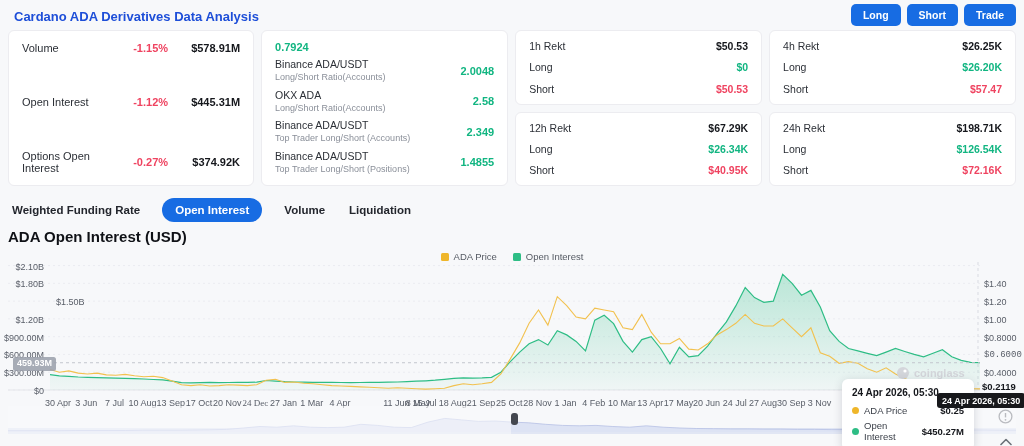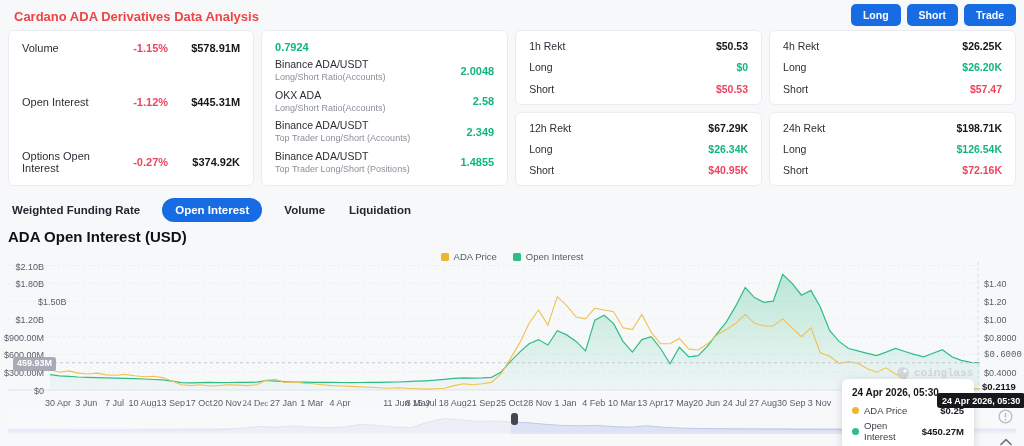--- a/index.html
+++ b/index.html
@@ -1,21 +1,21 @@
 <!DOCTYPE html>
 <html><head>
 <meta charset="utf-8">
 <style>
   * { margin:0; padding:0; box-sizing:border-box; }
   html,body { width:1024px; height:446px; overflow:hidden; }
   body { font-family:"Liberation Sans", sans-serif; background:#f7f8fa; position:relative; color:#1d2129; }
   .abs { position:absolute; }
 
   
-  #hdr-title { left:14px; top:9px; font-size:13px; font-weight:bold; color:#ef4444; }
+  #hdr-title { left:14px; top:9px; font-size:13px; font-weight:bold; color:#1d4ed8; }
   #hdr-btns { right:8px; top:4px; display:flex; gap:6px; }
   .blue-btn { background:#176ce3; color:#fff; font-size:10.5px; font-weight:bold; border:none;
               border-radius:5px; padding:5px 12px; cursor:pointer; font-family:inherit; }
 
   
   #cards { left:8px; top:30px; width:1008px; height:156px; display:flex; gap:7px; }
   .card { background:#fff; border:1px solid #ececf0; border-radius:6px; }
   #stats-card { width:247px; padding:11px 13px; display:flex; flex-direction:column; justify-content:space-between; }
   .stat-row { display:flex; align-items:center; font-size:11px; }
   .stat-label { flex:1; color:#2b2f36; font-weight:500; }
@@ -53,21 +53,21 @@
   .ytick.right { left:984px; text-align:left; }
   .xtick { position:absolute; top:398px; font-size:9px; color:#595e68; transform:translateX(-50%); white-space:nowrap; }
 
   .axis-badge { position:absolute; background:rgba(156,161,172,.88); color:#fff; font-size:9px;
                 font-weight:bold; border-radius:2.5px; padding:1.5px 4px; line-height:1.2; }
   #price-last-label { left:982px; top:381px; font-size:9.5px; font-weight:bold; color:#15171c; position:absolute; }
   #crosshair-date { left:937px; top:393px; background:#17181b; color:#fff; font-size:9px; font-weight:bold;
                     border-radius:3px; padding:2.5px 5px; position:absolute; white-space:nowrap; z-index:6; }
 
   #watermark { left:896px; top:366px; display:flex; align-items:center; gap:4px; color:#d4d6db;
-               font-size:11px; font-weight:bold;font-family:Liberation Mono, monospace; }
+               font-size:11px; font-weight:bold; }
 
   
   #tooltip { left:842px; top:379px; width:132px; background:#fff; border-radius:6px; z-index:5;
              box-shadow:0 2px 10px rgba(40,44,60,.18); padding:8px 10px; }
   #tooltip .tt-date { font-size:10px; font-weight:bold; color:#15171c; margin-bottom:7px; }
   .tt-row { display:flex; align-items:center; gap:5px; font-size:9.5px; color:#3a3f48; margin-top:4px; }
   .tt-dot { width:7px; height:7px; border-radius:50%; display:inline-block; }
   .tt-name { flex:1; }
   .tt-val { font-weight:bold; color:#15171c; }
 
@@ -229,21 +229,21 @@
       <line x1="8" x2="980" y1="144" y2="144" stroke="#e5e6ea"></line>
       <path d="M 50 128.59259259259258 L 59.4 129.8 L 68.8 130.4 L 78.2 131.0 L 87.6 131.3 L 97.0 131.6 L 106.4 131.9 L 115.8 132.1 L 125.2 132.4 L 134.5 132.7 L 143.9 133.0 L 153.3 133.5 L 162.7 133.9 L 172.1 135.1 L 181.5 136.6 L 190.9 136.8 L 200.3 136.6 L 209.7 136.4 L 219.1 136.7 L 228.5 136.5 L 237.9 136.3 L 247.3 136.4 L 256.7 136.2 L 266.1 134.5 L 275.5 135.1 L 284.8 135.7 L 294.2 136.0 L 303.6 136.2 L 313.0 136.3 L 322.4 136.4 L 331.8 136.4 L 341.2 136.5 L 350.6 136.6 L 360.0 136.5 L 369.4 136.4 L 378.8 136.3 L 388.2 136.2 L 397.6 136.0 L 407.0 135.7 L 416.4 135.2 L 425.8 134.8 L 435.2 134.2 L 444.5 133.3 L 453.9 132.4 L 463.3 131.9 L 472.7 132.1 L 482.1 131.9 L 491.5 131.3 L 500.9 126.2 L 510.3 115.6 L 519.7 106.1 L 529.1 97.8 L 538.5 93.6 L 547.9 99.0 L 557.3 84.7 L 566.7 88.9 L 576.1 95.4 L 585.5 104.9 L 594.8 74.1 L 604.2 69.3 L 613.6 77.6 L 623.0 95.4 L 632.4 106.1 L 641.8 93.6 L 651.2 90.7 L 660.6 102.5 L 670.0 117.9 L 679.4 101.3 L 688.8 110.8 L 698.2 109.6 L 707.6 100.1 L 717.0 87.7 L 726.4 75.9 L 735.8 59.9 L 745.2 41.5 L 754.5 51.6 L 763.9 56.3 L 773.3 55.1 L 782.7 28.4 L 792.1 37.3 L 801.5 49.2 L 810.9 44.4 L 820.3 61.0 L 829.7 84.7 L 839.1 95.4 L 848.5 102.5 L 857.9 104.9 L 867.3 107.3 L 876.7 109.6 L 886.1 106.1 L 895.5 102.5 L 904.8 105.5 L 914.2 108.4 L 923.6 110.8 L 933.0 107.3 L 942.4 103.7 L 951.8 110.8 L 961.2 114.4 L 970.6 116.4 L 980.0 116.7 L 980 144 L 50 144 Z" fill="url(#oig)" stroke="none"></path>
       <path d="M 50 128.59259259259258 L 59.4 129.8 L 68.8 130.4 L 78.2 131.0 L 87.6 131.3 L 97.0 131.6 L 106.4 131.9 L 115.8 132.1 L 125.2 132.4 L 134.5 132.7 L 143.9 133.0 L 153.3 133.5 L 162.7 133.9 L 172.1 135.1 L 181.5 136.6 L 190.9 136.8 L 200.3 136.6 L 209.7 136.4 L 219.1 136.7 L 228.5 136.5 L 237.9 136.3 L 247.3 136.4 L 256.7 136.2 L 266.1 134.5 L 275.5 135.1 L 284.8 135.7 L 294.2 136.0 L 303.6 136.2 L 313.0 136.3 L 322.4 136.4 L 331.8 136.4 L 341.2 136.5 L 350.6 136.6 L 360.0 136.5 L 369.4 136.4 L 378.8 136.3 L 388.2 136.2 L 397.6 136.0 L 407.0 135.7 L 416.4 135.2 L 425.8 134.8 L 435.2 134.2 L 444.5 133.3 L 453.9 132.4 L 463.3 131.9 L 472.7 132.1 L 482.1 131.9 L 491.5 131.3 L 500.9 126.2 L 510.3 115.6 L 519.7 106.1 L 529.1 97.8 L 538.5 93.6 L 547.9 99.0 L 557.3 84.7 L 566.7 88.9 L 576.1 95.4 L 585.5 104.9 L 594.8 74.1 L 604.2 69.3 L 613.6 77.6 L 623.0 95.4 L 632.4 106.1 L 641.8 93.6 L 651.2 90.7 L 660.6 102.5 L 670.0 117.9 L 679.4 101.3 L 688.8 110.8 L 698.2 109.6 L 707.6 100.1 L 717.0 87.7 L 726.4 75.9 L 735.8 59.9 L 745.2 41.5 L 754.5 51.6 L 763.9 56.3 L 773.3 55.1 L 782.7 28.4 L 792.1 37.3 L 801.5 49.2 L 810.9 44.4 L 820.3 61.0 L 829.7 84.7 L 839.1 95.4 L 848.5 102.5 L 857.9 104.9 L 867.3 107.3 L 876.7 109.6 L 886.1 106.1 L 895.5 102.5 L 904.8 105.5 L 914.2 108.4 L 923.6 110.8 L 933.0 107.3 L 942.4 103.7 L 951.8 110.8 L 961.2 114.4 L 970.6 116.4 L 980.0 116.7" fill="none" stroke="#2ebd85" stroke-width="1.2"></path>
       <path d="M 50 123.55555555555556 L 59.4 126.2 L 68.8 124.9 L 78.2 127.1 L 87.6 128.0 L 97.0 127.1 L 106.4 128.9 L 115.8 129.3 L 125.2 128.4 L 134.5 129.8 L 143.9 130.7 L 153.3 130.2 L 162.7 131.6 L 172.1 135.1 L 181.5 138.7 L 190.9 139.6 L 200.3 138.7 L 209.7 140.0 L 219.1 139.6 L 228.5 138.7 L 237.9 139.1 L 247.3 139.6 L 256.7 138.7 L 266.1 134.2 L 275.5 133.3 L 284.8 136.4 L 294.2 136.0 L 303.6 137.3 L 313.0 137.8 L 322.4 138.7 L 331.8 139.6 L 341.2 140.0 L 350.6 140.4 L 360.0 140.9 L 369.4 141.3 L 378.8 141.8 L 388.2 142.2 L 397.6 141.8 L 407.0 142.2 L 416.4 142.7 L 425.8 143.1 L 435.2 142.7 L 444.5 142.2 L 453.9 139.6 L 463.3 137.8 L 472.7 138.7 L 482.1 137.8 L 491.5 136.4 L 500.9 128.0 L 510.3 112.9 L 519.7 96.9 L 529.1 77.3 L 538.5 64.0 L 547.9 79.1 L 557.3 50.7 L 566.7 59.6 L 576.1 71.1 L 585.5 72.9 L 594.8 62.2 L 604.2 64.0 L 613.6 65.8 L 623.0 81.8 L 632.4 83.6 L 641.8 68.4 L 651.2 86.2 L 660.6 97.8 L 670.0 97.8 L 679.4 92.4 L 688.8 103.1 L 698.2 104.0 L 707.6 97.8 L 717.0 88.9 L 726.4 83.6 L 735.8 77.3 L 745.2 68.4 L 754.5 77.3 L 763.9 80.0 L 773.3 80.0 L 782.7 72.9 L 792.1 81.8 L 801.5 90.7 L 810.9 81.8 L 820.3 106.7 L 829.7 110.2 L 839.1 117.3 L 848.5 115.6 L 857.9 117.3 L 867.3 122.7 L 876.7 126.2 L 886.1 121.8 L 895.5 128.0 L 904.8 132.4 L 914.2 136.9 L 923.6 138.7 L 933.0 138.7 L 942.4 139.6 L 951.8 140.4 L 961.2 142.2 L 970.6 142.7 L 980.0 142.9" fill="none" stroke="#f2c14e" stroke-width="1.1"></path>
       <line x1="42" x2="980" y1="116.74074074074073" y2="116.74074074074073" stroke="#c3c6ce" stroke-dasharray="3,3"></line>
     </svg>
 </div>
 <div id="yticks">
     <div class="ytick left" style="top: 261.556px; left: 0px;">$2.10B</div>
     <div class="ytick left" style="top: 279.333px; left: 0px;">$1.80B</div>
-    <div class="ytick left" style="top: 297.111px; left: 0px; padding-left: 38px;">$1.50B</div>
+    <div class="ytick left" style="top: 297.111px; left: 18px; padding-left: 38px;">$1.50B</div>
     <div class="ytick left" style="top: 314.889px; left: 0px;">$1.20B</div>
     <div class="ytick left" style="top: 332.667px; left: 0px;">$900.00M</div>
     <div class="ytick left" style="top: 350.444px; left: 0px;">$600.00M</div>
     <div class="ytick left" style="top: 368.222px; left: 0px;">$300.00M</div>
     <div class="ytick left" style="top: 386px; left: 0px;">$0</div>
     <div class="ytick right" style="top: 279.333px;">$1.40</div>
     <div class="ytick right" style="top: 297.111px;">$1.20</div>
     <div class="ytick right" style="top: 314.889px;">$1.00</div>
     <div class="ytick right" style="top: 332.667px;">$0.8000</div>
     <div class="ytick right" style="top: 350.444px; font-family: Liberation Mono, monospace;">$0.6000</div>

